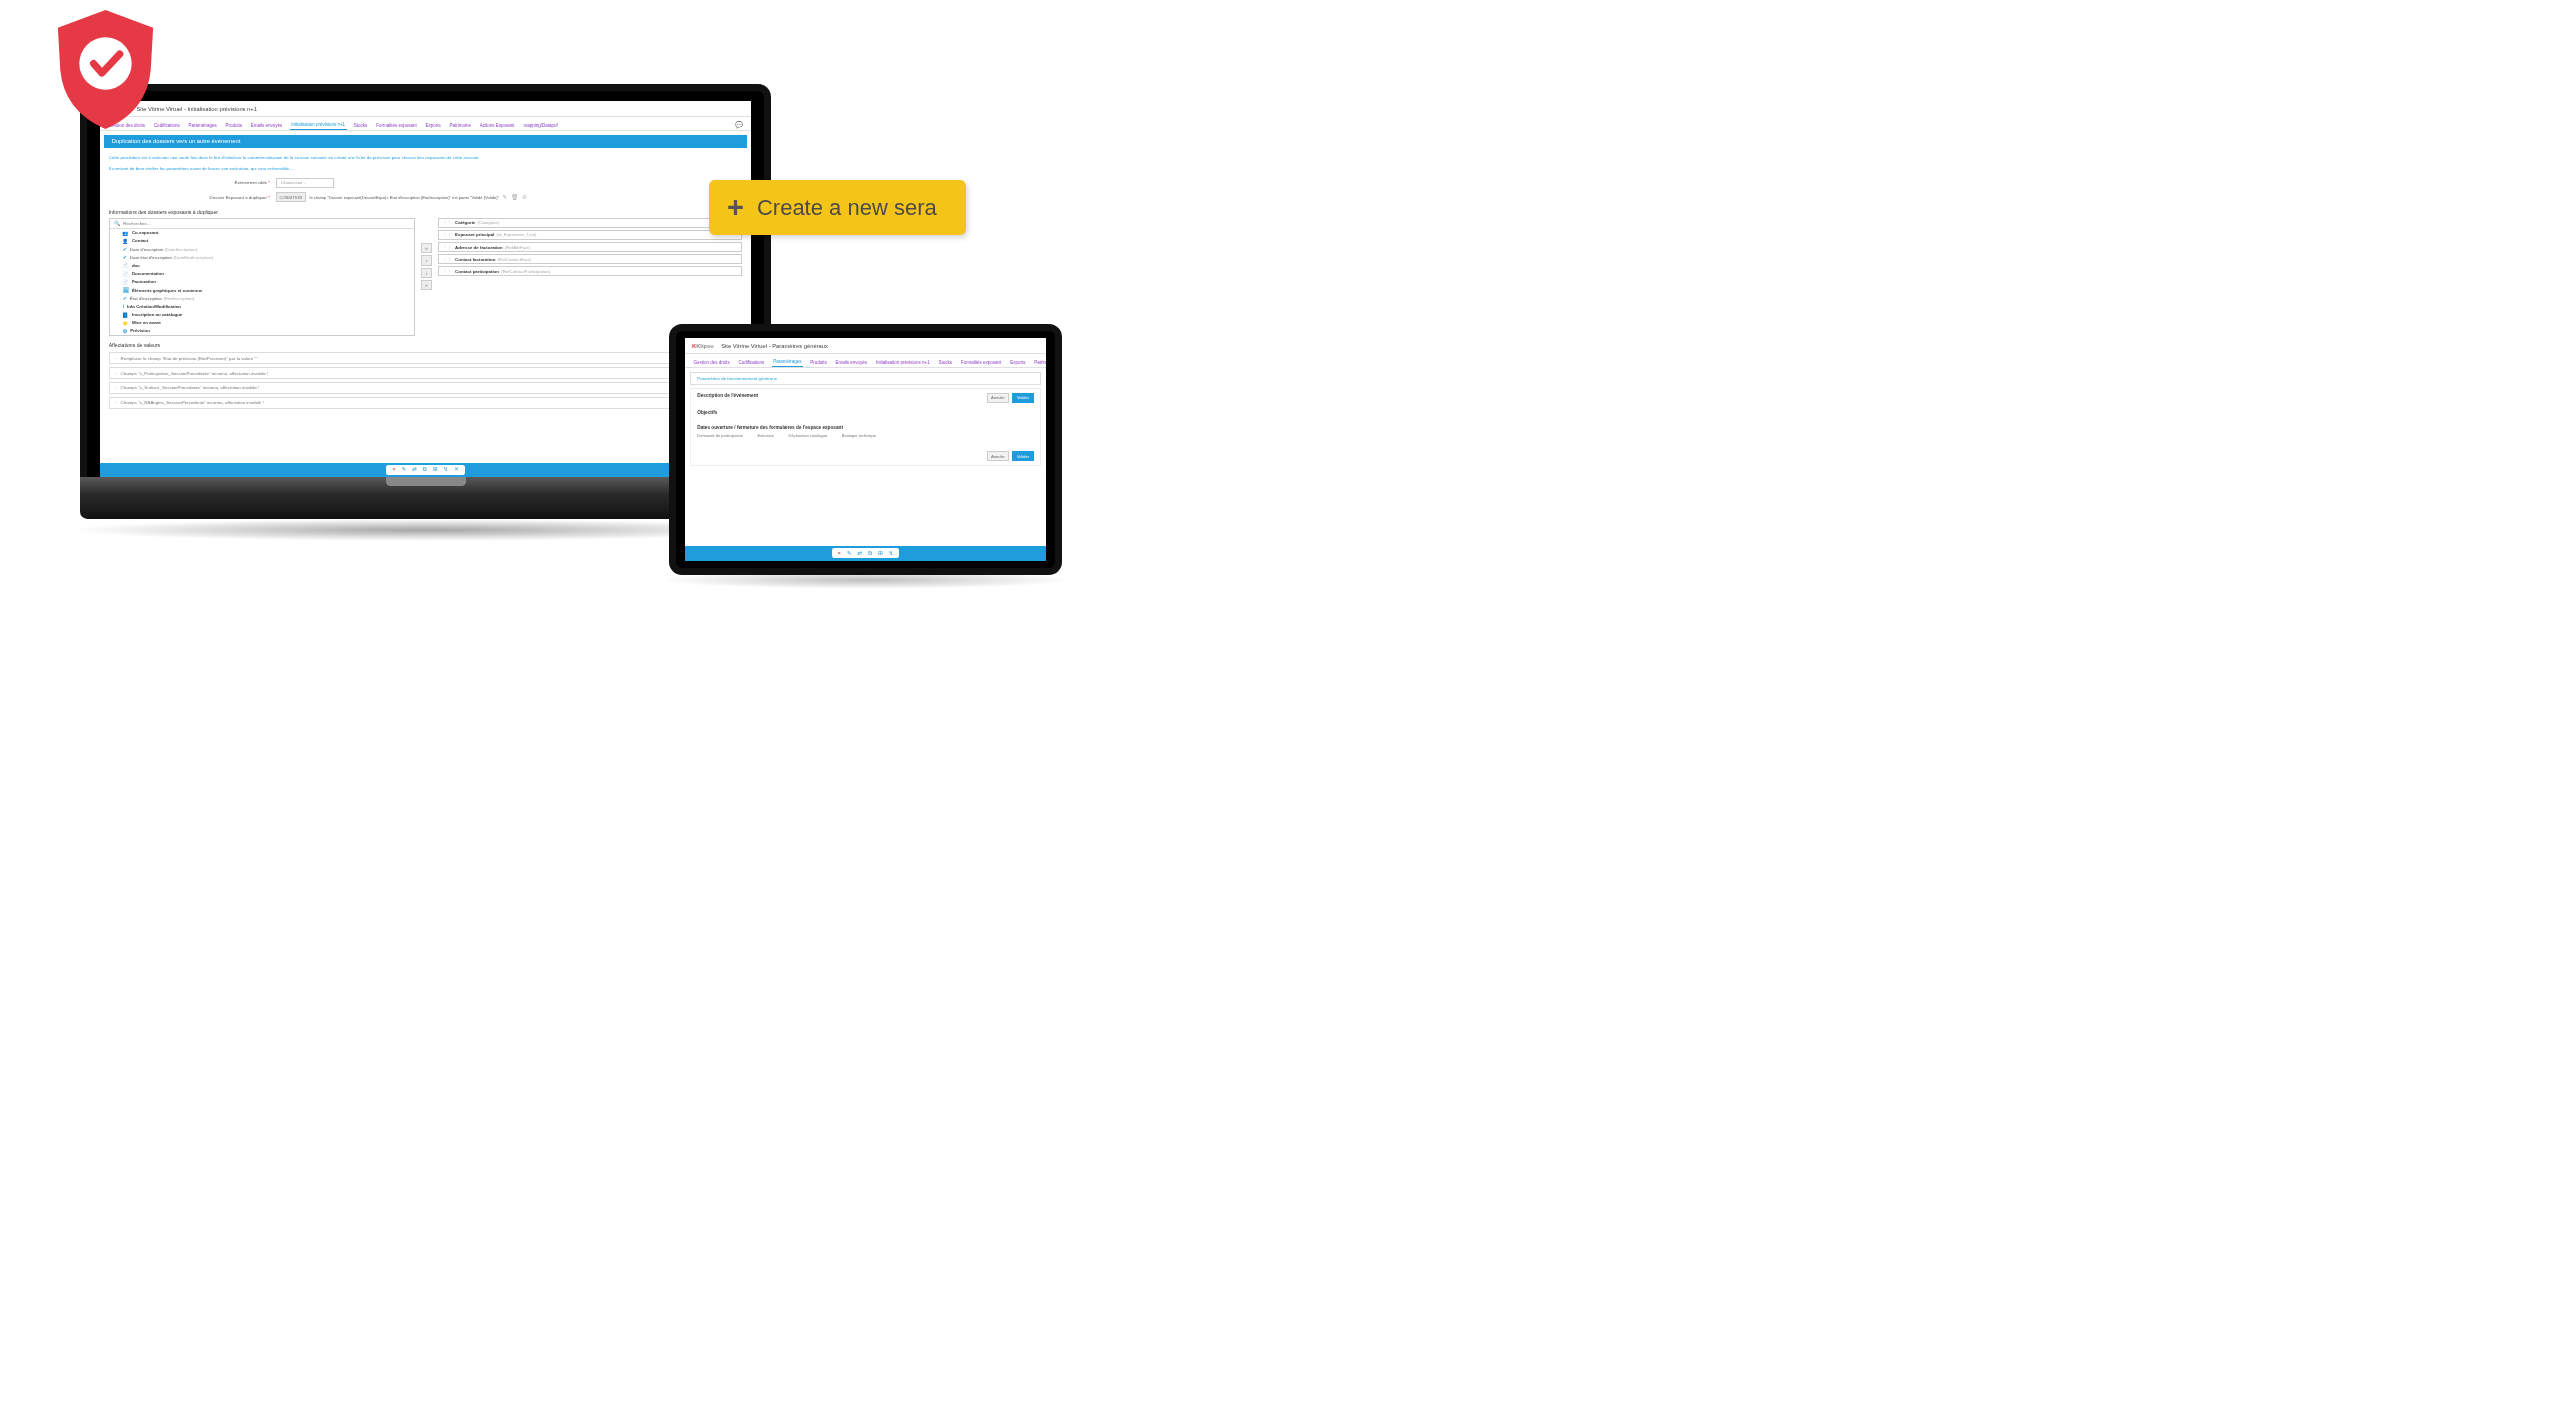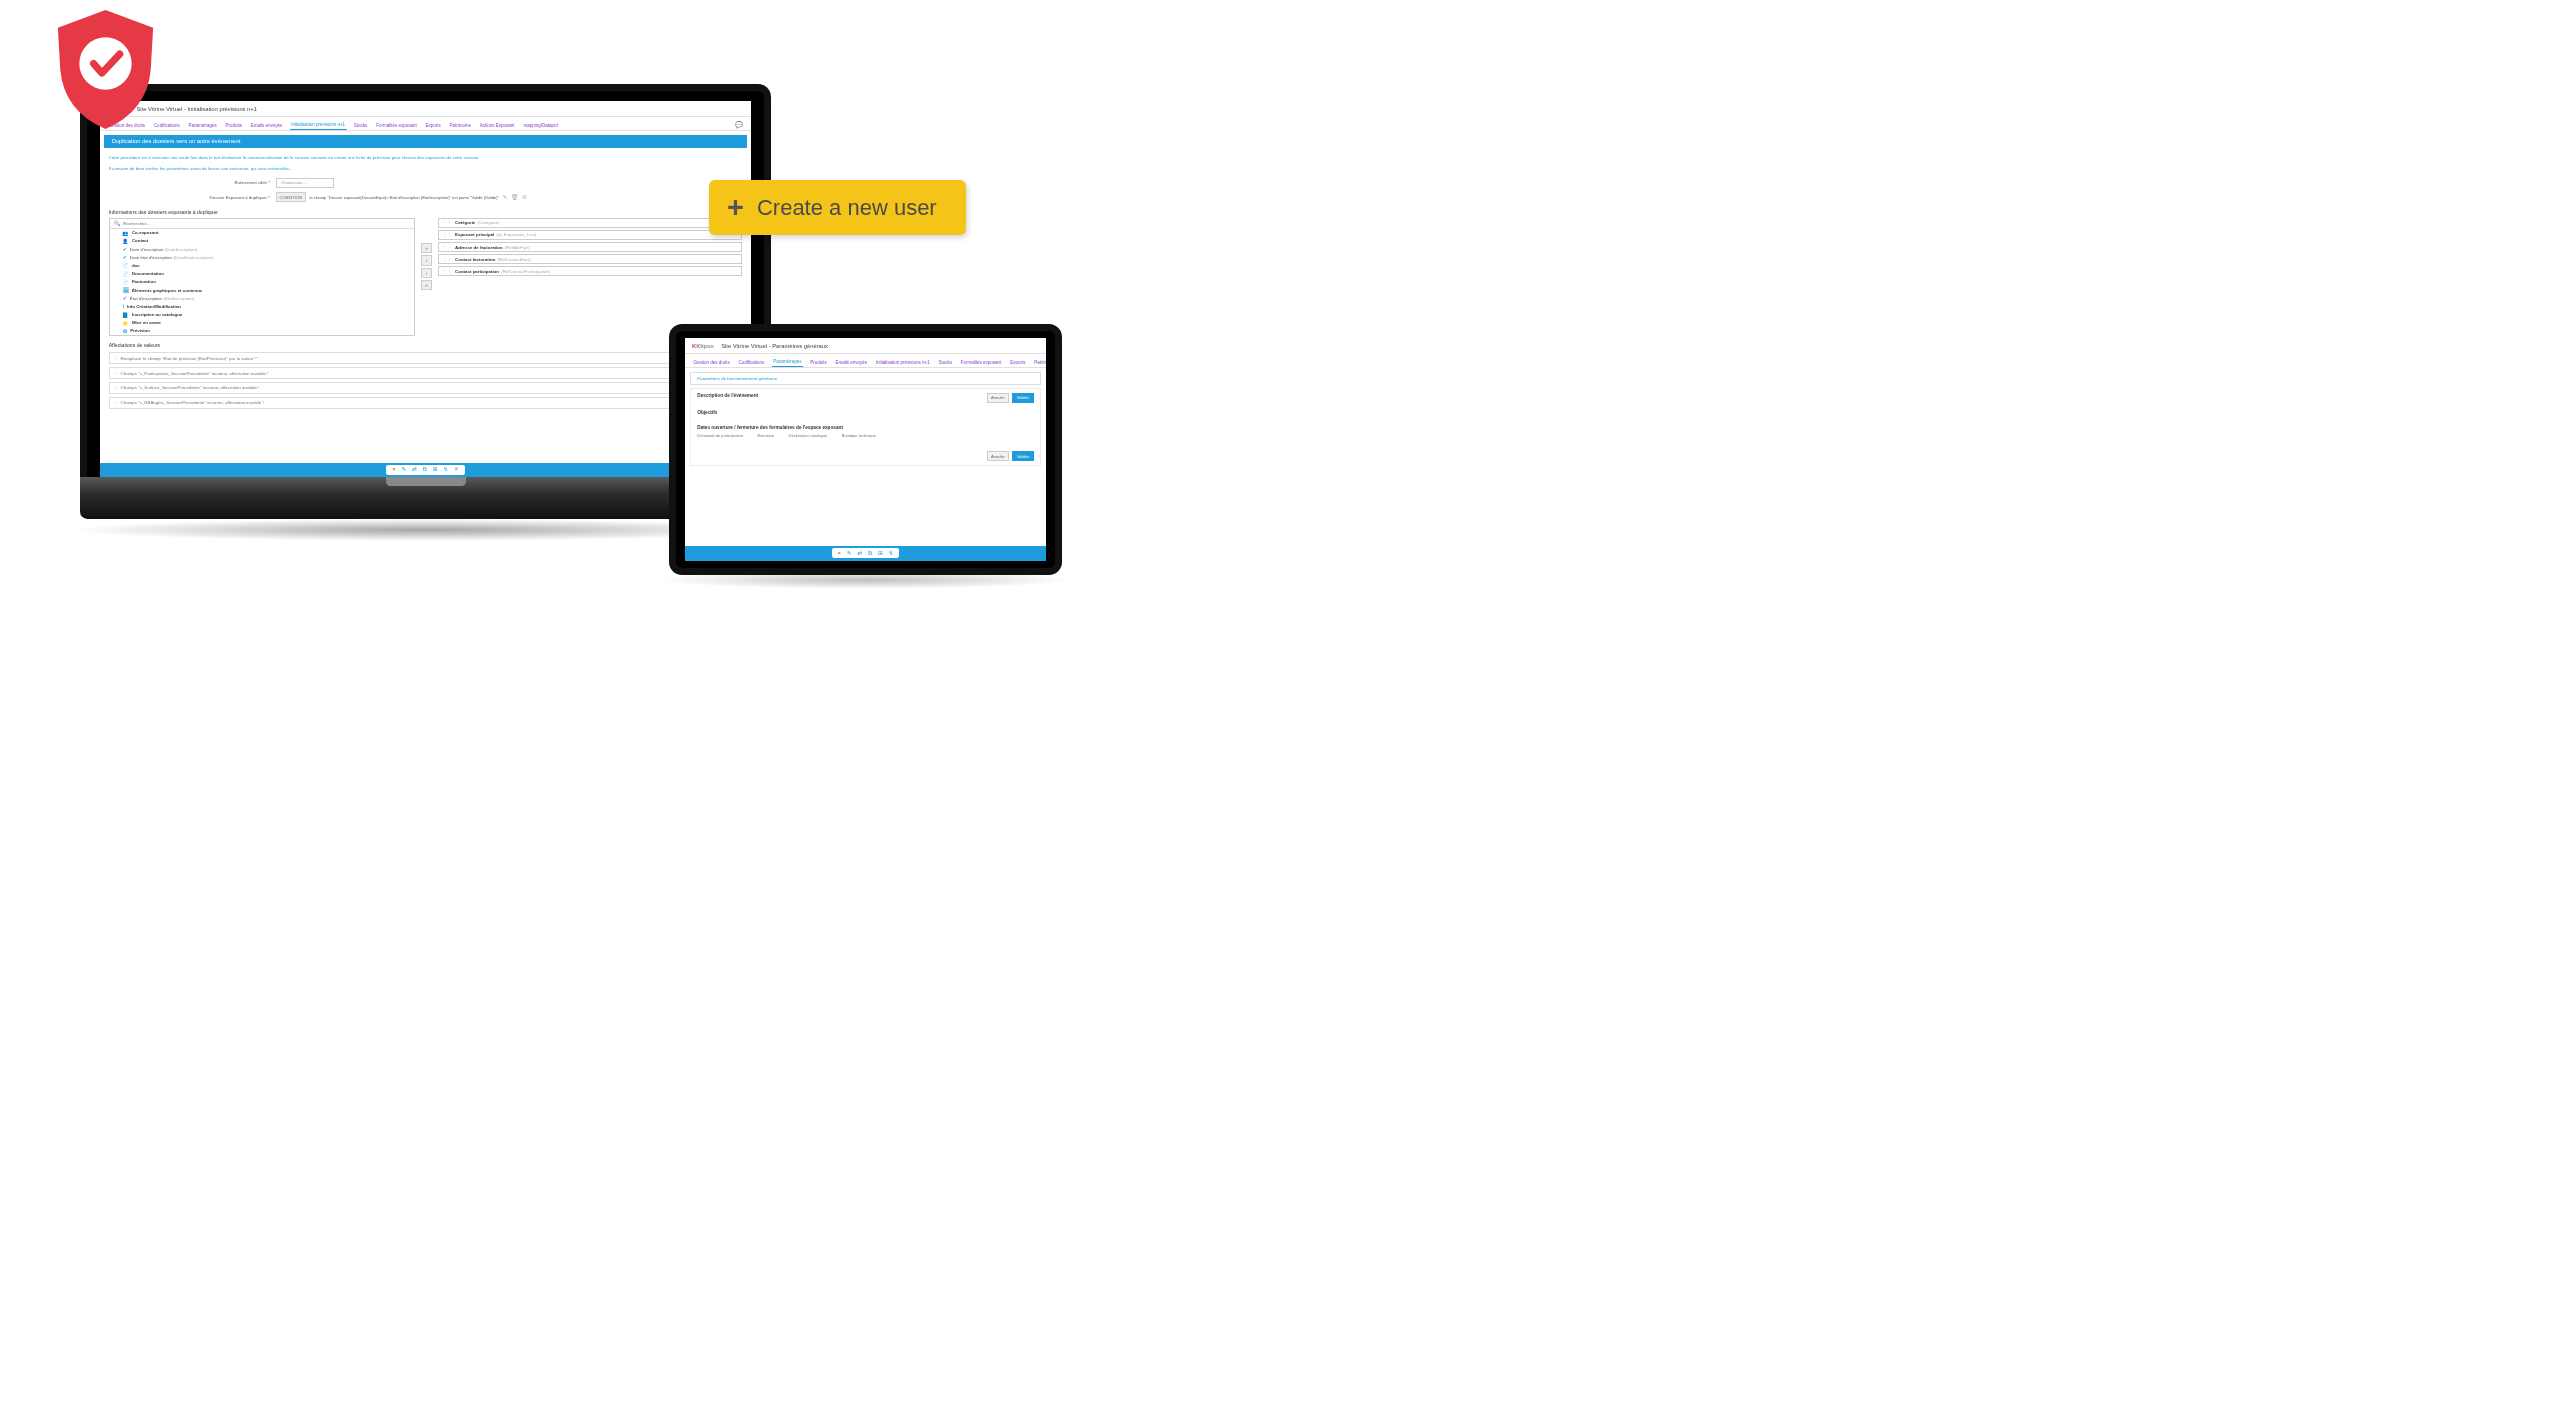--- a/index.html
+++ b/index.html
@@ -358,21 +358,21 @@
 <div class="shield-badge">
   <svg viewBox="0 0 100 110">
     <path d="M50 5 L90 20 L88 55 Q85 90 50 105 Q15 90 12 55 L10 20 Z" fill="#e63946"></path>
     <circle cx="50" cy="50" r="22" fill="#fff"></circle>
     <path d="M40 50 L47 58 L62 42" stroke="#e63946" stroke-width="6" fill="none" stroke-linecap="round" stroke-linejoin="round"></path>
   </svg>
 </div>
 
 <div class="create-user">
   <span class="plus">+</span>
-  <span>Create a new user</span>
+  <span>Create a new sera</span>
 </div>
 
 <div class="laptop">
   <div class="laptop-screen">
     <div class="laptop-screen-inner">
 
       <div class="app-header">
         <span class="logo"><span class="red">K</span><span>Klipso</span></span>
         <span class="app-title">Site Vitrine Virtuel - Initialisation prévisions n+1</span>
       </div>

